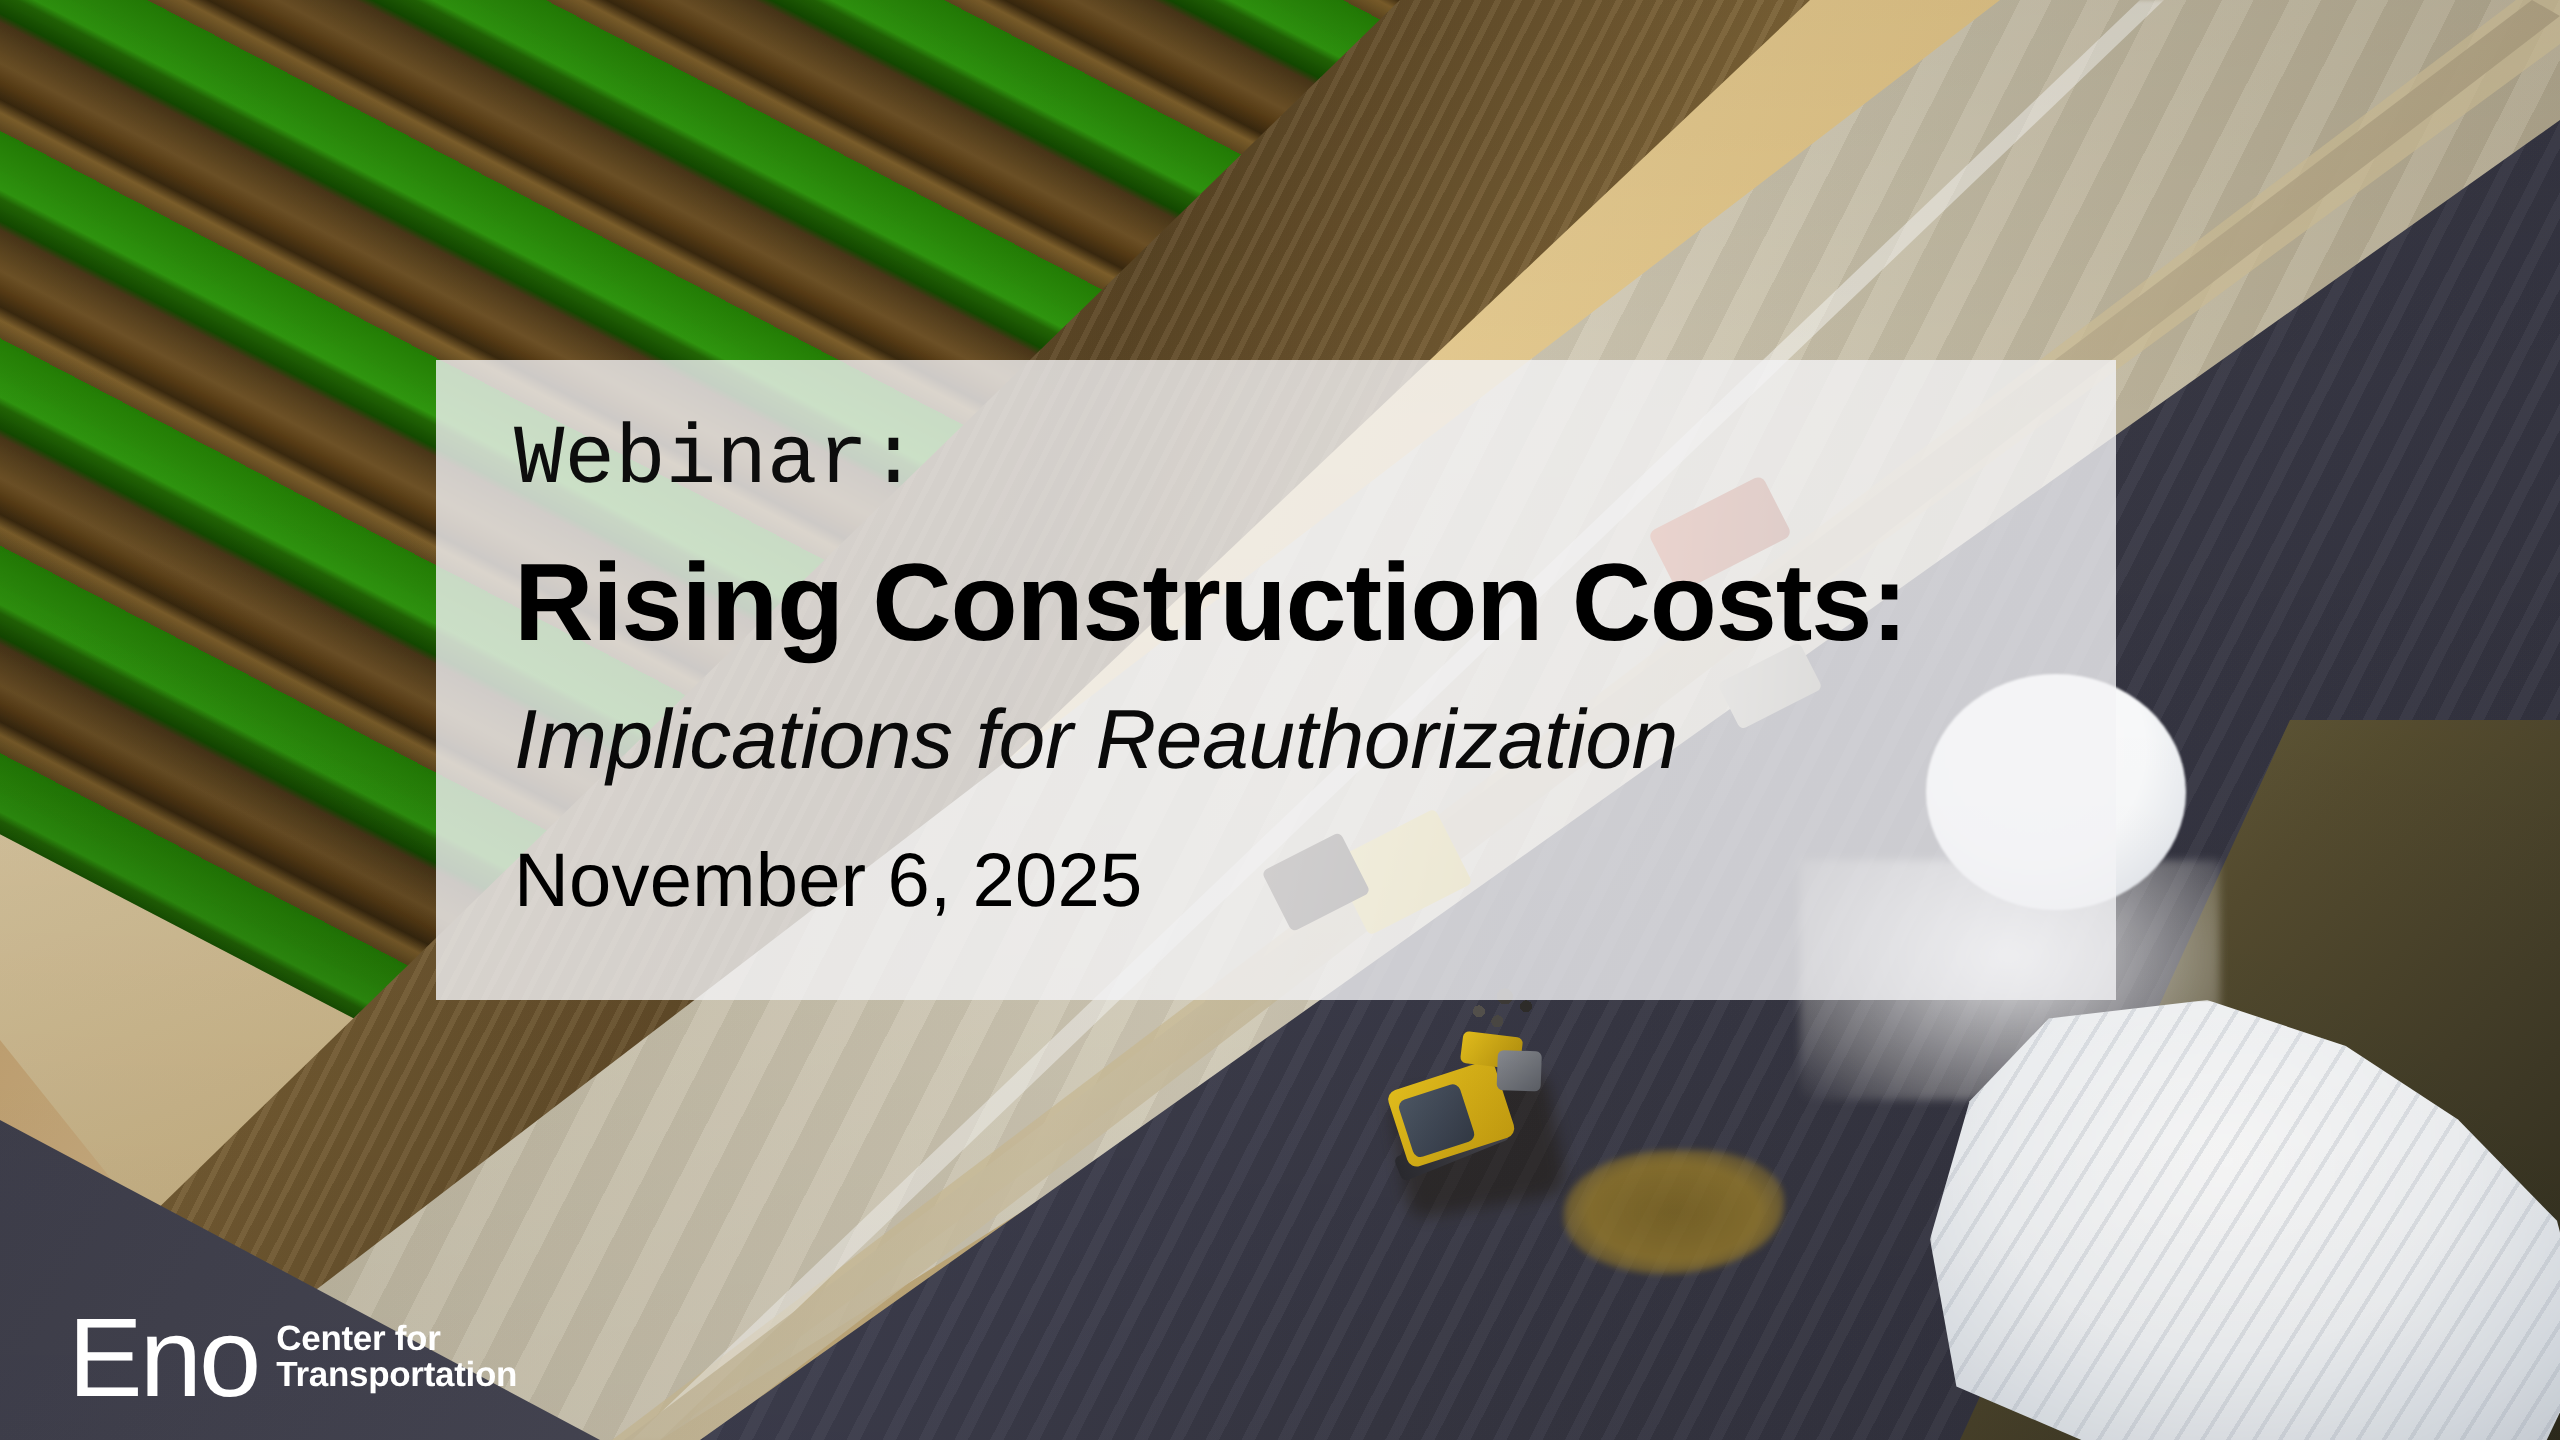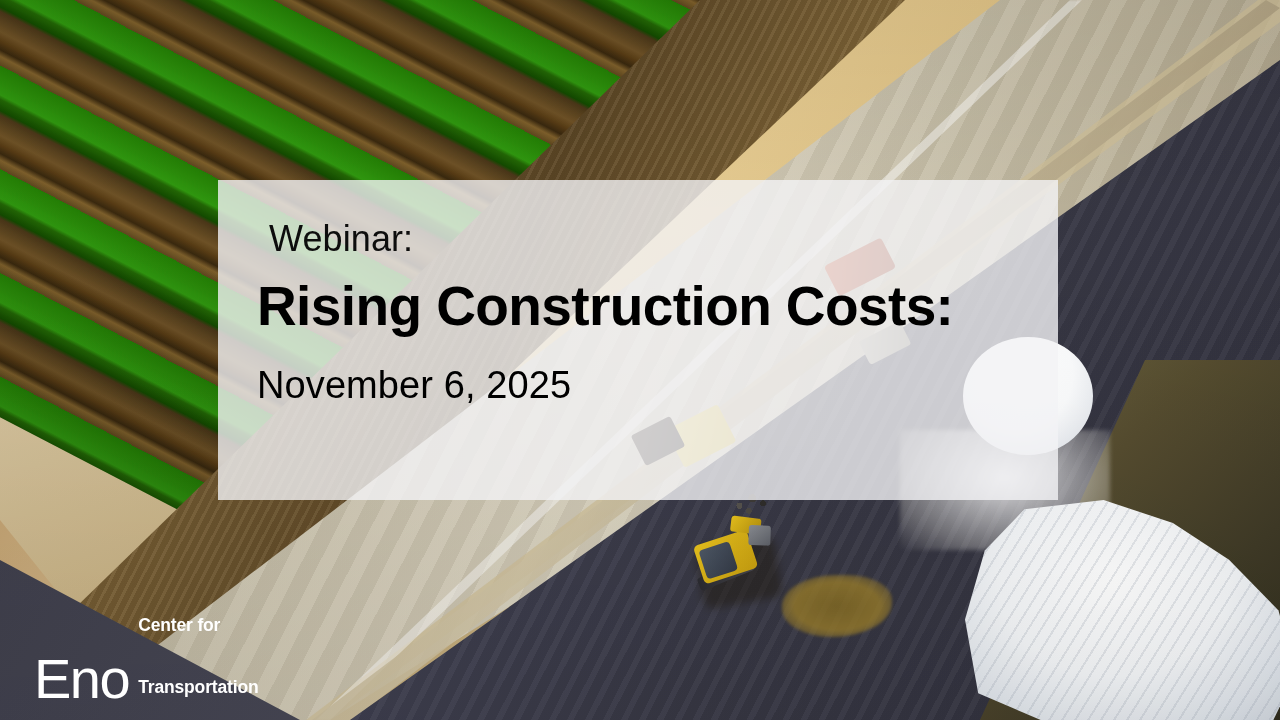--- a/index.html
+++ b/index.html
@@ -336,26 +336,27 @@
     position: absolute;
     left: 218px;
     top: 180px;
     width: 840px;
     height: 320px;
     background: rgba(243,243,245,0.80);
     box-sizing: border-box;
     padding: 26px 40px 0 39px;
   }
   .eyebrow {
-    font-size: 36px;
+    font-size: 42px;
     font-weight: 400;
     color: #0d0d0d;
     letter-spacing: .1px;
     line-height: 1.15;
-    margin: 12px;
+    margin: 0;
+    font-family: Liberation Mono, monospace;
   }
   .main-title {
     font-size: 55px;
     font-weight: 700;
     color: #000000;
     letter-spacing: -0.6px;
     line-height: 1.1;
     margin: 17px 0 0 0;
     white-space: nowrap;
   }
@@ -395,21 +396,21 @@
     letter-spacing: -1.5px;
   }
   .logo-sub {
     color: #fff;
     font-size: 17.5px;
     font-weight: 700;
     line-height: 1.07;
     letter-spacing: -0.15px;
     padding-bottom: 5px;
   }
-  .logo-sub span { display: block; margin-top: 44px; }
+  .logo-sub span { display: block; }
 </style>
 </head>
 <body>
 
 <div id="slide">
 
   <div class="photo">
     <div class="base"></div>
 
     <div class="fields-clip">
@@ -456,20 +457,21 @@
     <div class="pile-round"></div>
     <div class="pile-big"></div>
     <div class="pile-big-streak"></div>
 
     <div class="grade"></div>
   </div>
 
   <div class="title-card">
     <p class="eyebrow">Webinar:</p>
     <h1 class="main-title">Rising Construction Costs:</h1>
+    <h2 class="subtitle">Implications for Reauthorization</h2>
     <p class="date-line">November 6, 2025</p>
   </div>
 
   <div class="logo">
     <div class="logo-word">Eno</div>
     <div class="logo-sub">
       <span>Center for</span>
       <span>Transportation</span>
     </div>
   </div>

